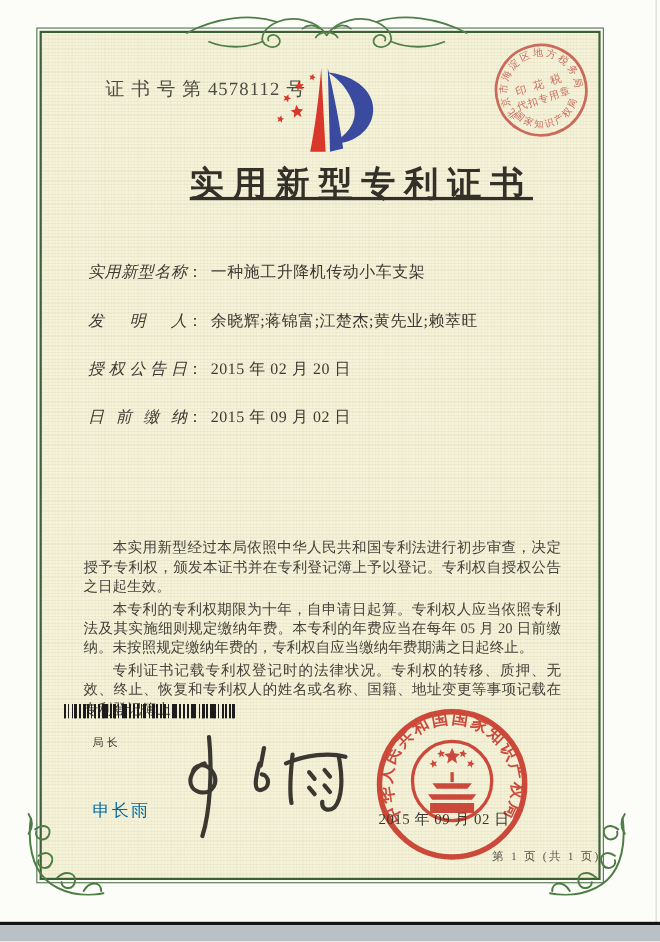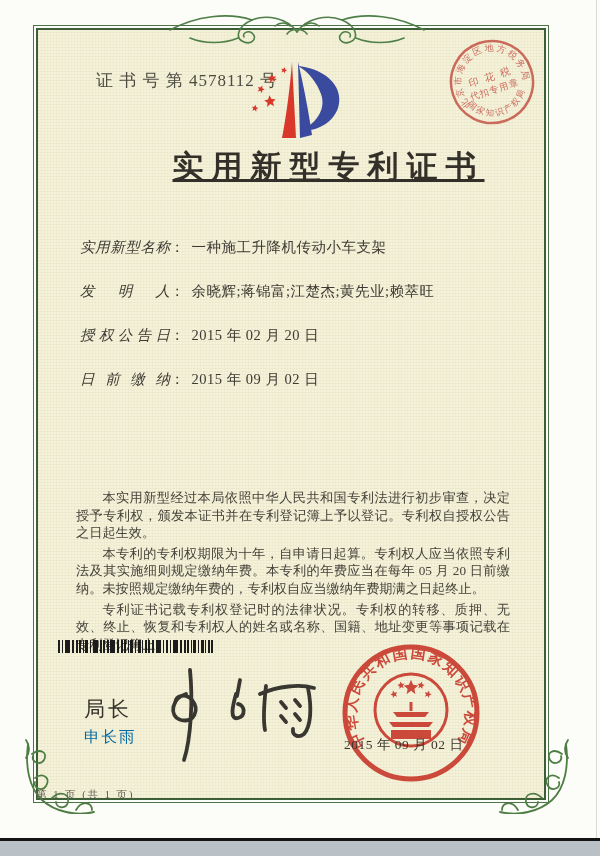--- a/index.html
+++ b/index.html
@@ -46,26 +46,26 @@
     margin:0 16px 3px 0;font-size:13.2px;line-height:17.6px;
     text-indent:2em;color:#45433a;text-align:justify;
   }
   
   .barcode{
     left:58px;top:640px;width:157px;height:13px;
     background-image:
       repeating-linear-gradient(90deg,#1c1c1c 0 1.5px,rgba(0,0,0,0) 1.5px 3.5px),
       repeating-linear-gradient(90deg,#1c1c1c 0 2px,rgba(0,0,0,0) 2px 9px);
   }
-  .director-label{left:84px;top:695px;font-size:21px;letter-spacing:3px;color:#35332c;}
+  .director-label{left:84px;top:668px;font-size:10px;letter-spacing:3px;color:#35332c;}
   .director-name{left:84px;top:727px;font-size:15.5px;letter-spacing:2px;color:#0369a1;}
   .signature{left:148px;top:660px;width:178px;height:106px;}
   .official-seal{left:338px;top:640px;width:146px;height:146px;opacity:.9;}
   .seal-date{left:344px;top:736px;font-size:13.5px;color:#3a362c;letter-spacing:.5px;z-index:5;}
-  .footer{left:36px;top:772px;width:510px;text-align:left;font-size:10.5px;color:#5b594d;letter-spacing:2px;margin-top:16px;}
+  .footer{left:36px;top:772px;width:510px;text-align:right;font-size:10.5px;color:#5b594d;letter-spacing:2px;}
   
   .edge-right{left:596px;top:0;width:1px;height:838px;background:#d9d9d3;}
   .edge-black{left:0;top:838px;width:600px;height:3px;background:#141414;}
   .edge-grey{left:0;top:841px;width:600px;height:15px;background:#b9c0c6;}
   svg text{font-family:"Liberation Serif","DejaVu Serif",serif;}
 </style>
 </head>
 <body>
 
 <div class="abs panel"></div>

